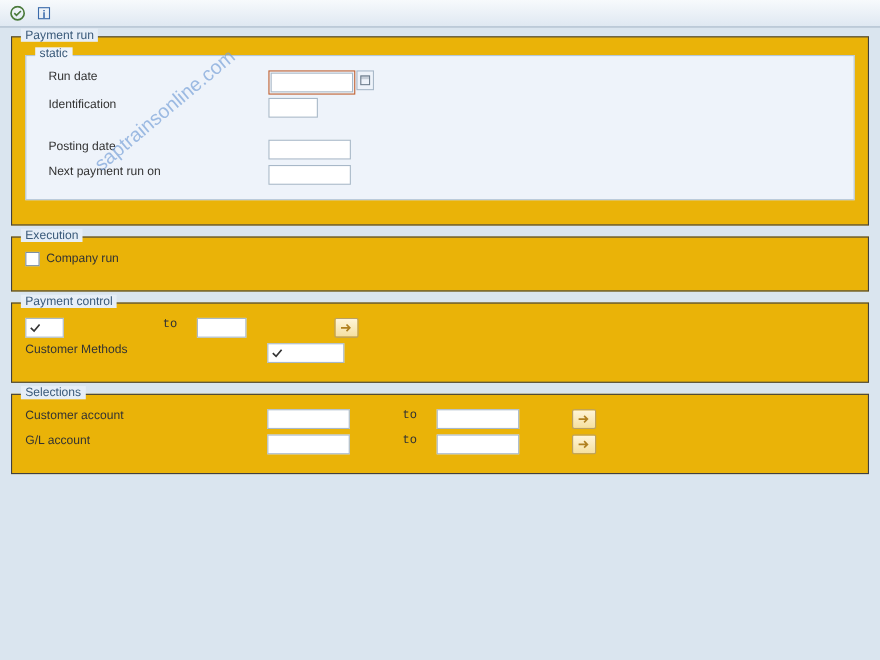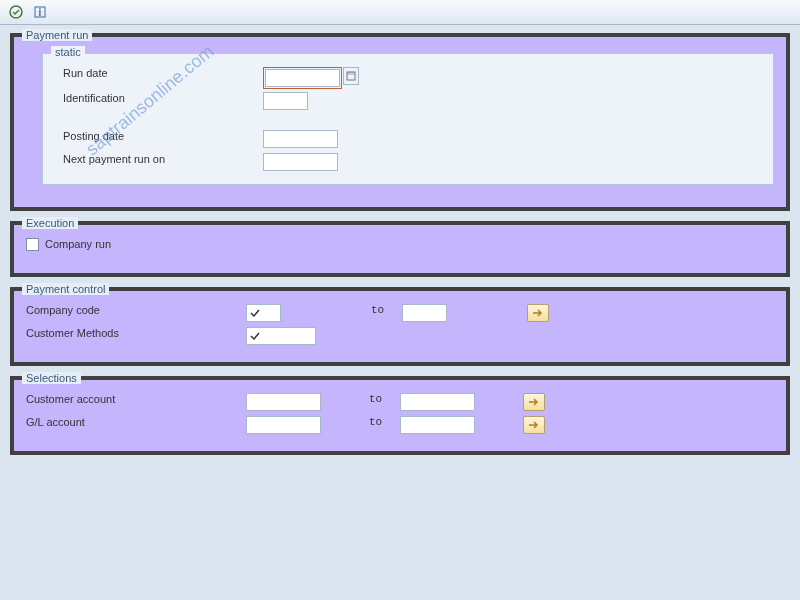--- a/index.html
+++ b/index.html
@@ -17,39 +17,39 @@
     gap: 8px;
     align-items: center;
   }
   .toolbar-icon {
     width: 16px; height: 16px;
     display: inline-flex; align-items: center; justify-content: center;
     cursor: pointer;
   }
   .content { padding: 8px 10px; }
   .groupbox {
-    border: 4px solid #404040;
-    background: #c4b5fd;
+    border: 1px solid #404040;
+    background: #eab308;
     margin-bottom: 10px;
     position: relative;
   }
   .groupbox .legend {
     font-size: 11px;
     color: #3a5a7a;
     background: #e6eef7;
     position: absolute;
     top: -8px;
     left: 8px;
     padding: 0 4px;
   }
   .groupbox .inner { padding: 10px 12px 12px 12px; }
   .nested-group {
     border: 1px solid #b5c7d8;
     background: #eef3fa;
-    margin: 6px 0 10px 16px;
+    margin: 6px 0 10px 0;
     position: relative;
   }
   .nested-group .legend {
     background: #eef3fa;
   }
   .nested-group .inner { padding: 10px 12px 8px 20px; }
   .row {
     display: flex;
     align-items: flex-start;
     margin: 3px 0;
@@ -198,21 +198,20 @@
         <span class="checkbox"></span>
         <span>Company run</span>
       </div>
     </div>
   </div>
 
   <div class="groupbox">
     <div class="legend">Payment control</div>
     <div class="inner">
       <div class="row">
-        <span class="label" style="width:220px;flex:0 0 220px">Company code</span>
         <span class="check-inline" style="width:35px">
           <svg width="12" height="12" viewBox="0 0 12 12">
               <path d="M2 6l3 3 5-6" stroke="#333" stroke-width="1.5" fill="none"></path>
             </svg>
         </span>
         <span class="to-label" style="margin-left:90px">to</span>
         <input type="text" class="input-short" value="" style="">
         <span class="multi-btn">
           <svg width="12" height="10" viewBox="0 0 12 10">
               <path d="M1 5h8M6 2l3 3-3 3" stroke="#b08020" stroke-width="1.5" fill="none"></path>

